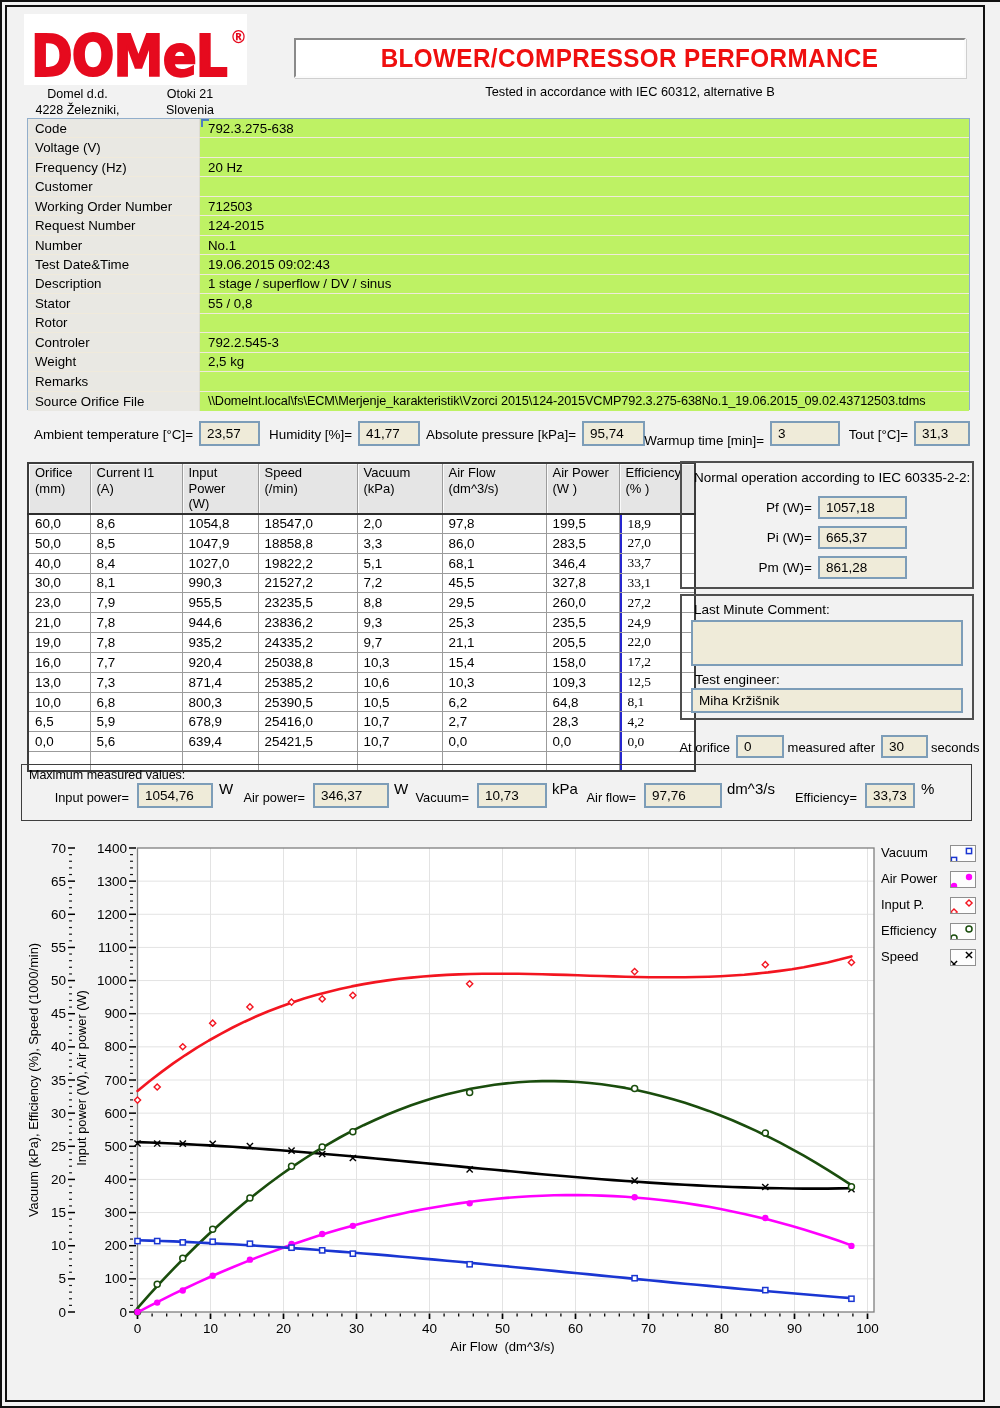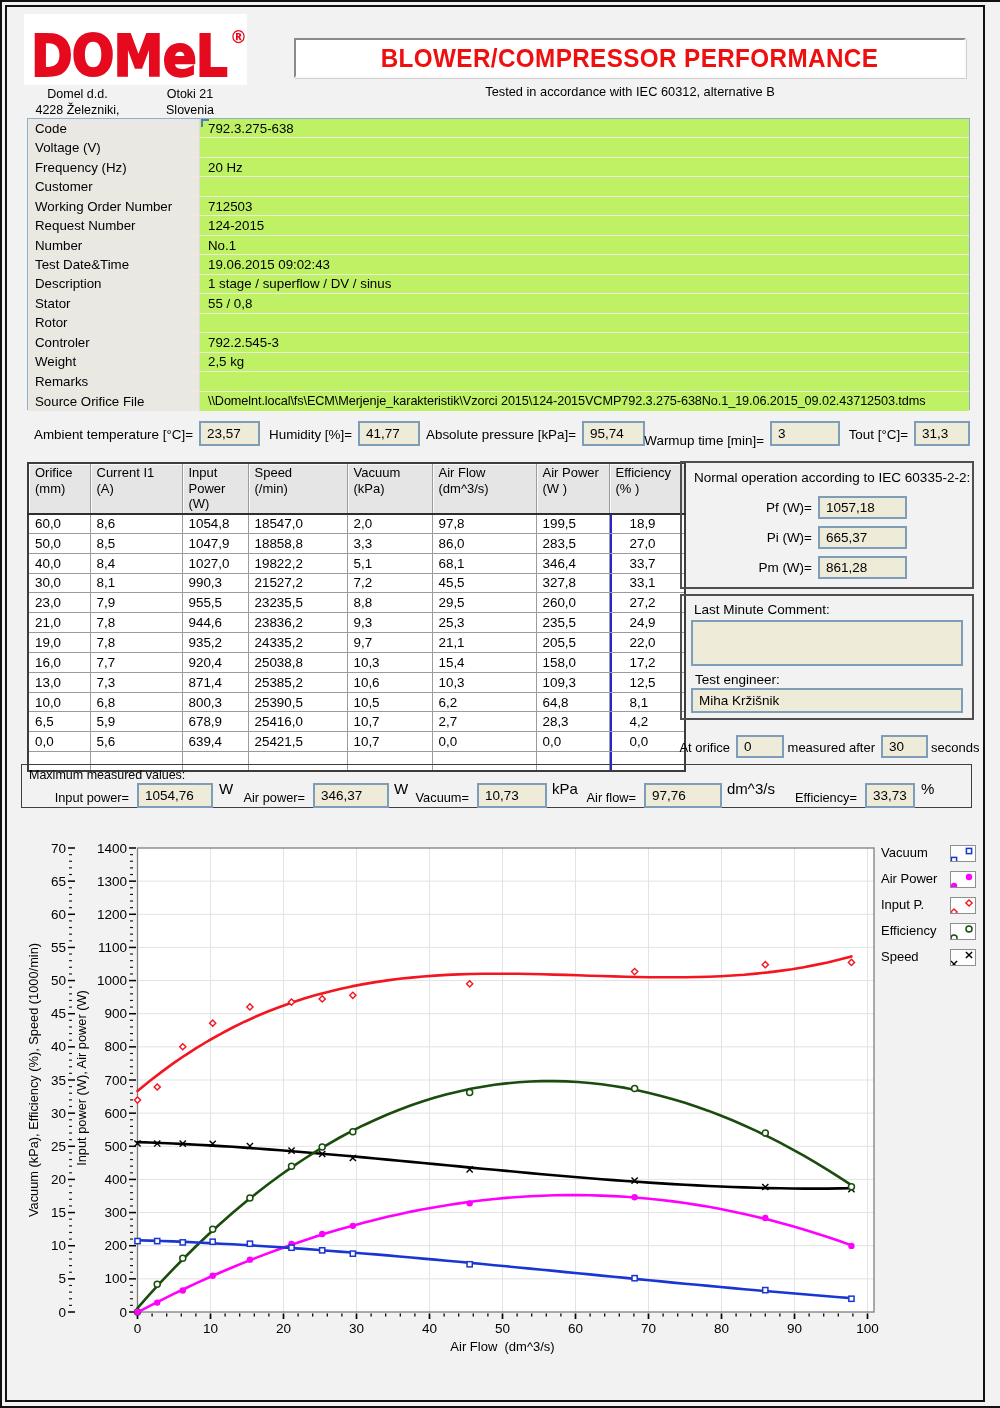--- a/index.html
+++ b/index.html
@@ -59,21 +59,21 @@
   .meas-table th{
     background:#e5e5e5;font-weight:normal;text-align:left;vertical-align:top;
     padding:1px 0 1px 6px;border-right:1px solid #9b9b9b;border-bottom:2px solid #2e2e2e;
     font-size:13px;line-height:15.5px;height:33px;
     box-shadow:inset 1px 1px 0 #fafafa;
   }
   .meas-table td{
     height:19.85px;padding:0 0 0 6px;border-right:1px solid #9b9b9b;border-bottom:1px solid #9b9b9b;
     font-size:13.4px;white-space:nowrap;overflow:hidden;
   }
-  .meas-table td.effcol{box-shadow:inset 2px 0 0 #2626cf;padding-left:20px;}
+  .meas-table td.effcol{box-shadow:inset 2px 0 0 #2626cf;padding-left:8px;font-family:Liberation Serif, serif;}
   .meas-table tr:last-child td{border-bottom:none;}
 
   
   .gbox{position:absolute;border:2px solid #4f4f4f;}
   .gbox-title{position:absolute;font-size:13.5px;white-space:nowrap;}
   .rlabel{position:absolute;white-space:nowrap;font-size:13.5px;text-align:right;}
 
   
   #chart-svg{position:absolute;left:0;top:830px;}
   .legend-item{position:absolute;display:flex;align-items:center;}
@@ -185,21 +185,21 @@
       <thead>
         <tr>
           <th style="width: 62px;">
             <div>Orifice</div>
             <div>(mm)</div>
           </th>
           <th style="width: 92px;">
             <div>Current I1</div>
             <div>(A)</div>
           </th>
-          <th style="width: 66px; padding-left: 6px;">
+          <th style="width: 76px; padding-left: 6px;">
             <div>Input Power</div>
             <div>(W)</div>
           </th>
           <th style="width: 99px;">
             <div>Speed</div>
             <div>(/min)</div>
           </th>
           <th style="width: 85px;">
             <div>Vacuum</div>
             <div>(kPa)</div>
@@ -368,21 +368,21 @@
     <div class="gbox-title" style="left:13px;top:76px;">Test engineer:</div>
     <div class="inbox" style="left:9px;top:92px;width:272px;height:25px;">Miha Kržišnik</div>
   </div>
 
   <div class="flabel" style="right:270px;top:740px;font-size:13px;">At orifice</div>
   <div class="inbox" style="left:736px;top:735px;width:48px;height:23px;">0</div>
   <div class="flabel" style="right:125px;top:740px;font-size:13px;">measured after</div>
   <div class="inbox" style="left:881px;top:735px;width:47px;height:23px;">30</div>
   <div class="flabel" style="left:931px;top:740px;font-size:13px;">seconds</div>
 
-  <div class="gbox" style="left:21px;top:764px;width:951px;height:44px;border-width:1.5px;border-color:#3f3f3f;">
+  <div class="gbox" style="left:21px;top:764px;width:951px;height:57px;border-width:1.5px;border-color:#3f3f3f;">
     <div class="gbox-title" style="left:7px;top:3px;font-size:12.5px;">Maximum measured values:</div>
   </div>
   <div id="max-fields">
       <div class="flabel" style="right: 871px; top: 790px;">Input power=</div>
       <div class="inbox" style="left: 137px; top: 783px; width: 76px; height: 25px;">1054,76</div>
       <div class="flabel" style="left: 219px; top: 780px; font-size: 15px;">W</div>
       <div class="flabel" style="right: 695px; top: 790px;">Air power=</div>
       <div class="inbox" style="left: 313px; top: 783px; width: 76px; height: 25px;">346,37</div>
       <div class="flabel" style="left: 394px; top: 780px; font-size: 15px;">W</div>
       <div class="flabel" style="right: 531px; top: 790px;">Vacuum=</div>

